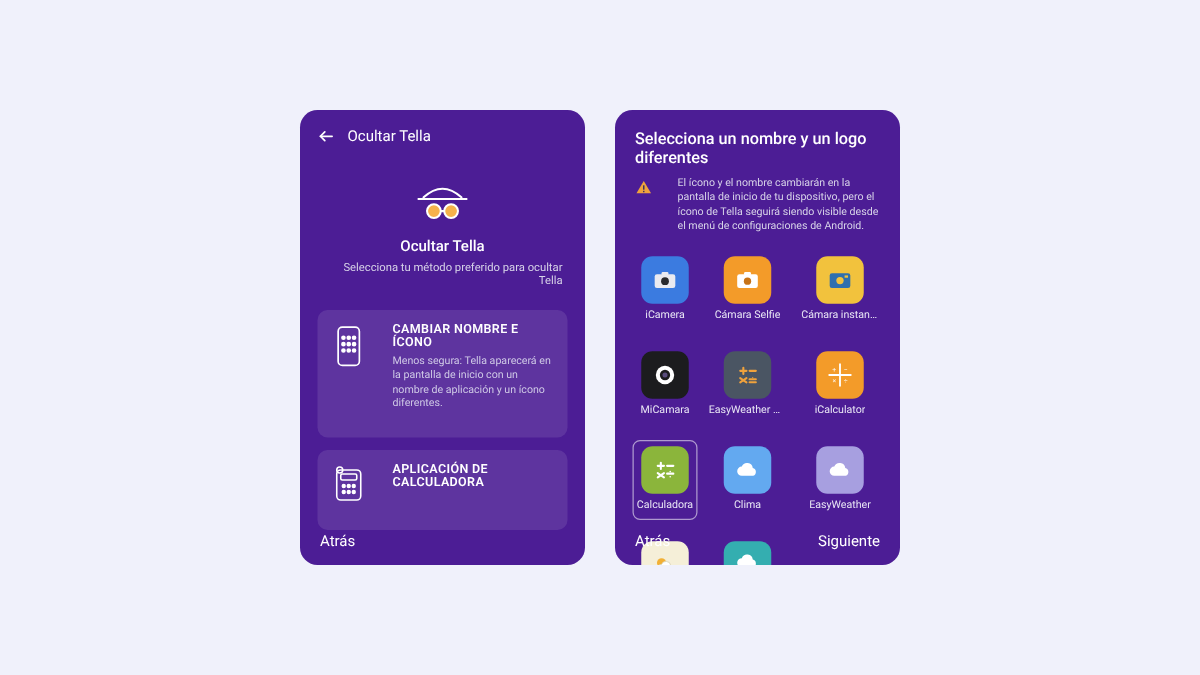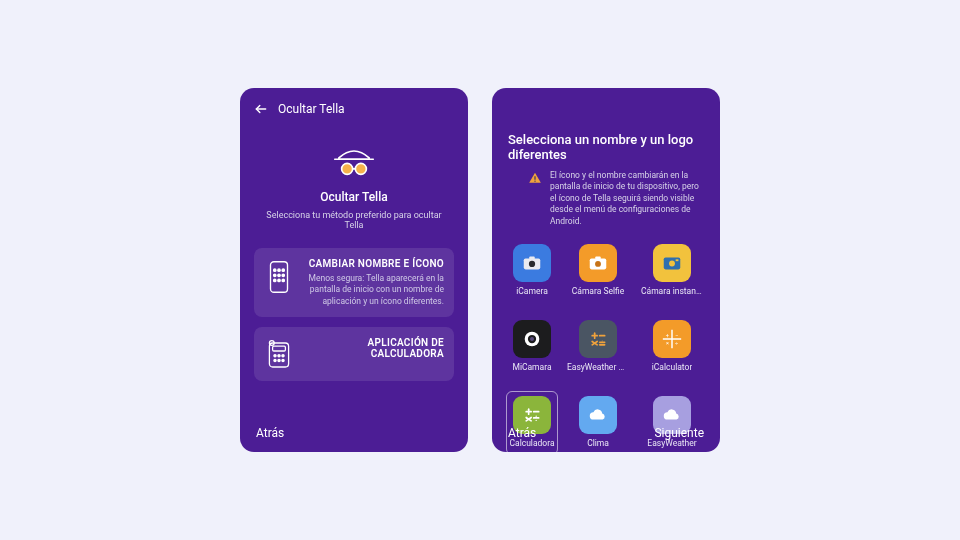--- a/index.html
+++ b/index.html
@@ -37,54 +37,52 @@
   }
   .p1-hero {
     display: flex;
     flex-direction: column;
     align-items: center;
     padding: 18px 18px 8px 18px;
     text-align: center;
   }
   .incognito { width: 44px; height: 40px; margin-bottom: 6px; }
   .p1-title { font-size: 12px; font-weight: 500; margin-top: 2px; }
-  .p1-sub { font-size: 9px; color: #d7d3e8; margin-top: 6px; }
+  .p1-sub { font-size: 9px; color: #d7d3e8; margin-top: 6px; text-align: right; }
   .cards { padding: 10px 14px; display: flex; flex-direction: column; gap: 10px; }
   .card {
     background: rgba(255,255,255,0.10);
     border-radius: 8px;
-    padding: 10px 10px 10px 10px;
-    display: flex;
-    gap: 3px;
-    text-align: right;
+    padding: 10px 10px 20px 10px;
+    display: flex;
+    gap: 20px;
   }
   .card-ico {
     width: 30px; flex: 0 0 30px;
     display: flex; align-items: flex-start; justify-content: center;
     padding-top: 2px;
   }
   .card-body { flex: 1; }
   .card-title { font-size: 10px; font-weight: 600; letter-spacing: .3px; margin-bottom: 4px; }
   .card-desc  { font-size: 8.5px; line-height: 1.35; color: #cfc9e6; }
   .p1-footer {
     position: absolute; bottom: 0; left: 0; right: 0;
     padding: 12px 16px;
     font-size: 12px;
     display: flex; justify-content: space-between;
   }
   
   .p2-title {
     font-size: 13px; font-weight: 500;
     padding: 16px 16px 8px 16px;
-    margin-top: 28px;
   }
   .p2-warn {
-    display: flex; gap: 8px;
+    display: flex; gap: 20px;
     padding: 0 16px 10px 16px;
-    font-size: 8.5px; line-height: 1.35; color: #d7d3e8; margin-left: 20px;
+    font-size: 8.5px; line-height: 1.35; color: #d7d3e8;
   }
   .warn-icon { flex: 0 0 14px; padding-top: 1px; }
   .grid {
     display: grid;
     grid-template-columns: repeat(3, 1fr);
     gap: 12px 6px;
     padding: 2px 14px 0 14px;
   }
   .app {
     display: flex; flex-direction: column; align-items: center;

